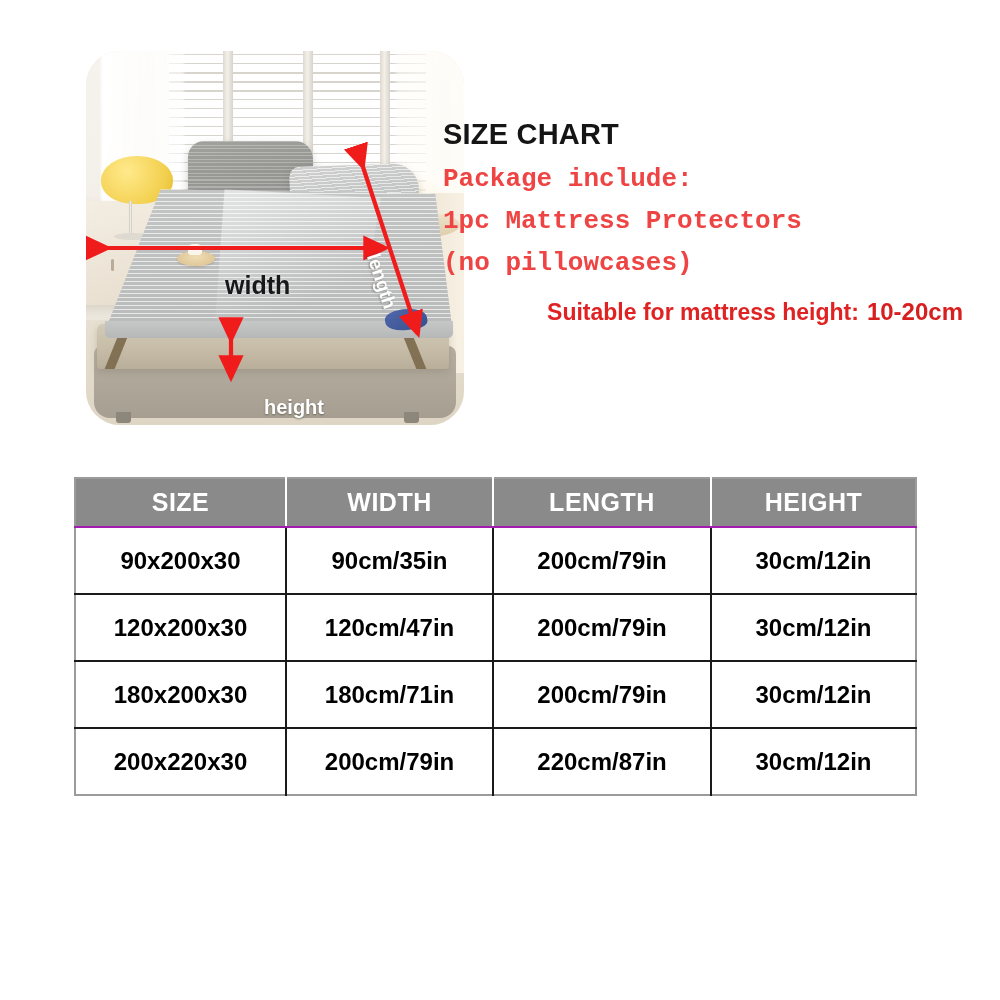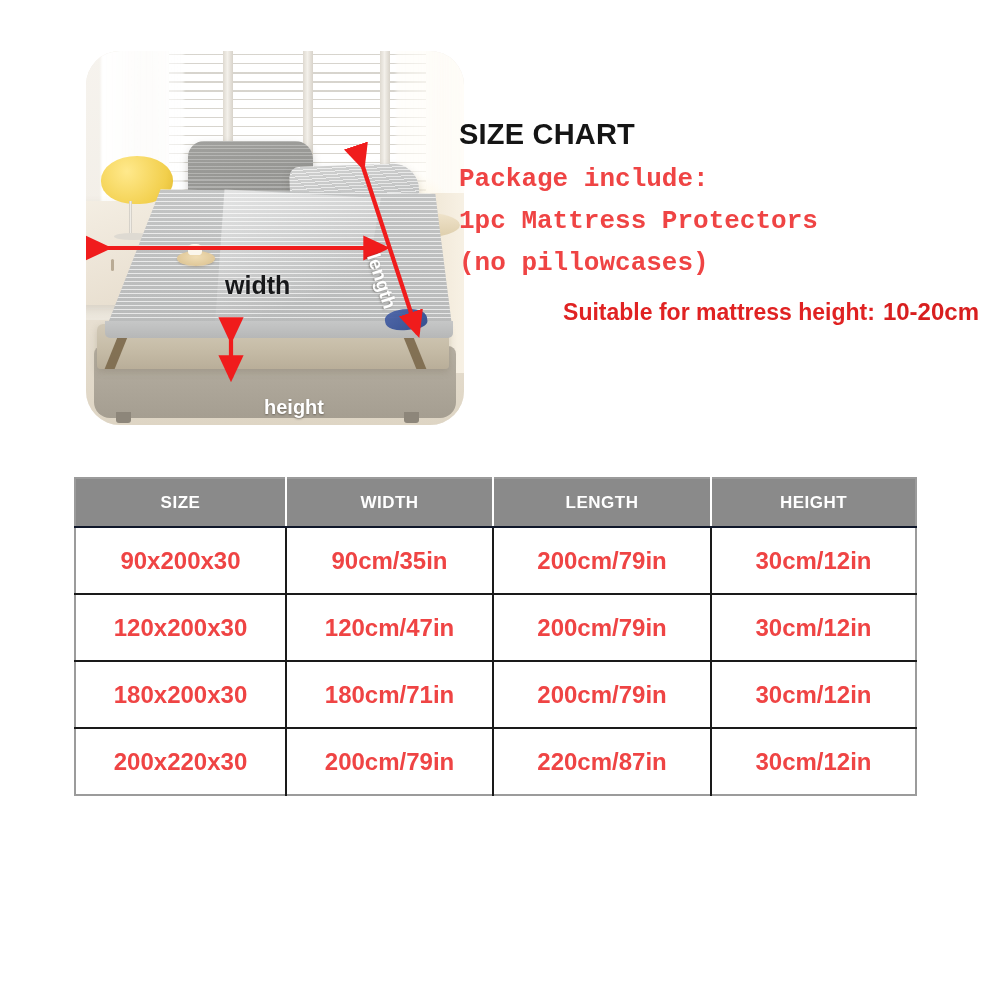--- a/index.html
+++ b/index.html
@@ -146,45 +146,45 @@
   .lbl{position:absolute;font-weight:bold;line-height:1;white-space:nowrap;}
   .lbl-width{left:139px;top:222px;font-size:25px;color:#17181a;
      text-shadow:0 0 3px rgba(255,255,255,.55);}
   .lbl-height{left:178px;top:346px;font-size:20px;color:#ffffff;
      text-shadow:0 1px 2px rgba(60,55,48,.55);}
   .lbl-length{left:296px;top:200px;font-size:19px;color:#ffffff;
      transform:rotate(72deg);transform-origin:left top;
      text-shadow:0 1px 2px rgba(60,55,48,.5);}
 
   
-  .textblock{position:absolute;left:459px;top:118px;width:520px;}
+  .textblock{position:absolute;left:443px;top:118px;width:520px;}
   .t-title{font-size:29px;font-weight:bold;color:#151515;letter-spacing:.2px;
      margin:0 0 13px 0;}
   .t-line{font-size:26px;font-weight:bold;color:#ef4444;margin:0 0 12px 0;font-family:Liberation Mono, monospace;}
   .t-red{font-size:23px;font-weight:bold;color:#e02222;margin:20px 0 0 0;
      white-space:nowrap;text-align:right;}
   .t-red .val{font-size:24px;font-weight:bold;color:#d81f1f;margin-left:8px;}
 
   
   .tablewrap{position:absolute;left:74px;top:477px;width:841px;}
   table.sizechart{border-collapse:collapse;width:841px;table-layout:fixed;
      border:2px solid #9b9b9b;}
   table.sizechart col.c1{width:211px;}
   table.sizechart col.c2{width:207px;}
   table.sizechart col.c3{width:218px;}
   table.sizechart col.c4{width:205px;}
   table.sizechart thead th{
      background:#8a8a8a;color:#ffffff;
-     font-size:17px;font-weight:bold;letter-spacing:.5px;
+     font-size:25px;font-weight:bold;letter-spacing:.5px;
      height:45px;text-align:center;vertical-align:middle;
-     border-right:2px solid #ffffff;border-bottom:2px solid #0f172a;
+     border-right:2px solid #ffffff;border-bottom:2px solid #a21caf;
   }
   table.sizechart thead th:last-child{border-right:none;}
   table.sizechart tbody td{
-     background:#ffffff;color:#ef4444;
+     background:#ffffff;color:#000000;
      font-size:24px;font-weight:bold;
      height:63px;text-align:center;vertical-align:middle;
      border-right:2px solid #1a1a1a;border-bottom:2px solid #1a1a1a;
   }
   table.sizechart tbody td:last-child{border-right:none;}
   table.sizechart tbody tr:last-child td{border-bottom:none;}
 </style>
 </head>
 <body>
 

